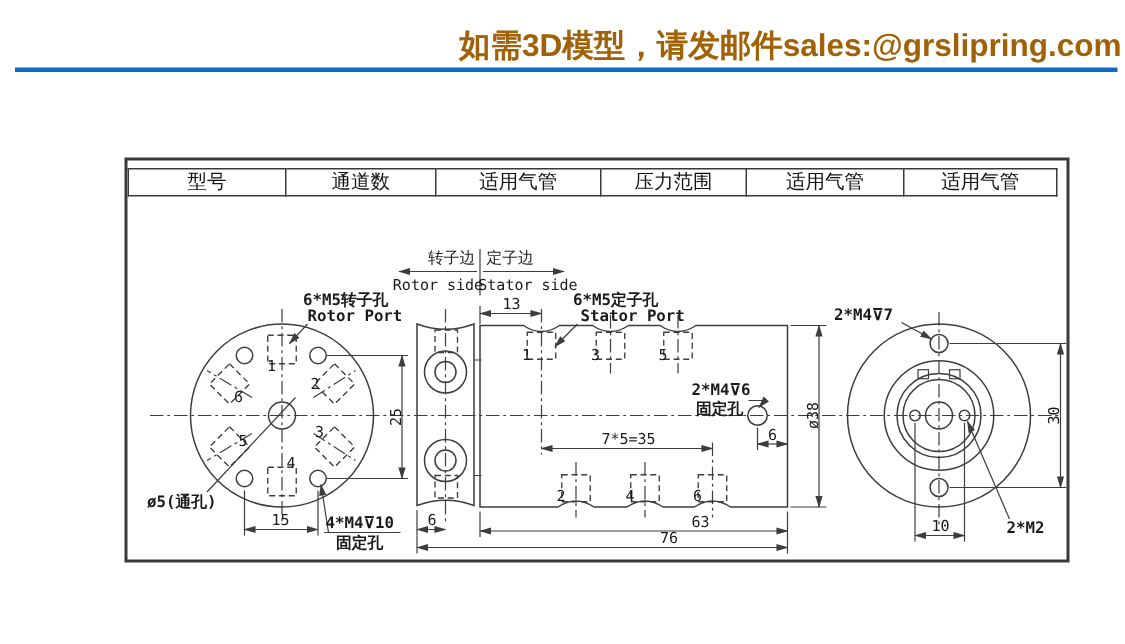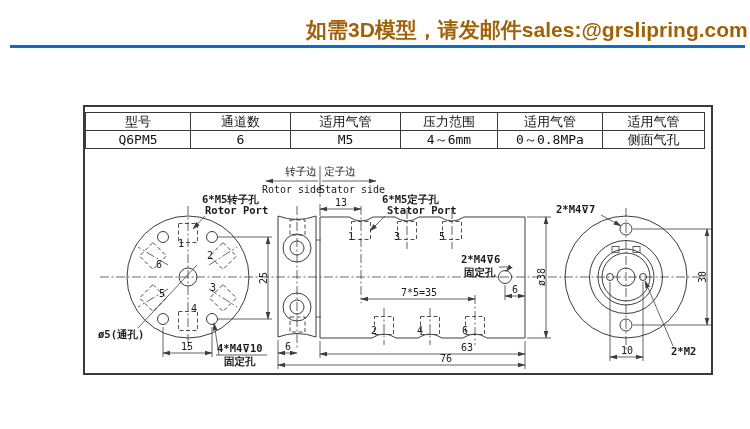--- a/index.html
+++ b/index.html
@@ -50,28 +50,20 @@
       </colgroup>
     <tbody>
         <tr>
       <th>型号</th>
       <th>通道数</th>
       <th>适用气管</th>
       <th>压力范围</th>
       <th>适用气管</th>
       <th>适用气管</th>
     </tr>
-    <tr>
-      <td>Q6PM5</td>
-      <td>6</td>
-      <td>M5</td>
-      <td>4～6mm</td>
-      <td>0～0.8MPa</td>
-      <td>侧面气孔</td>
-    </tr>
   </tbody>
     </table>
 
   <svg class="draw" width="632" height="270" viewBox="83 105 632 270">
     <defs>
       <marker id="arr" viewBox="0 0 10 10" refX="9.2" refY="5" markerWidth="10" markerHeight="10" orient="auto-start-reverse">
         <path d="M0,2 L10,5 L0,8 z" fill="#3d3d3d"></path>
       </marker>
     </defs>
 

